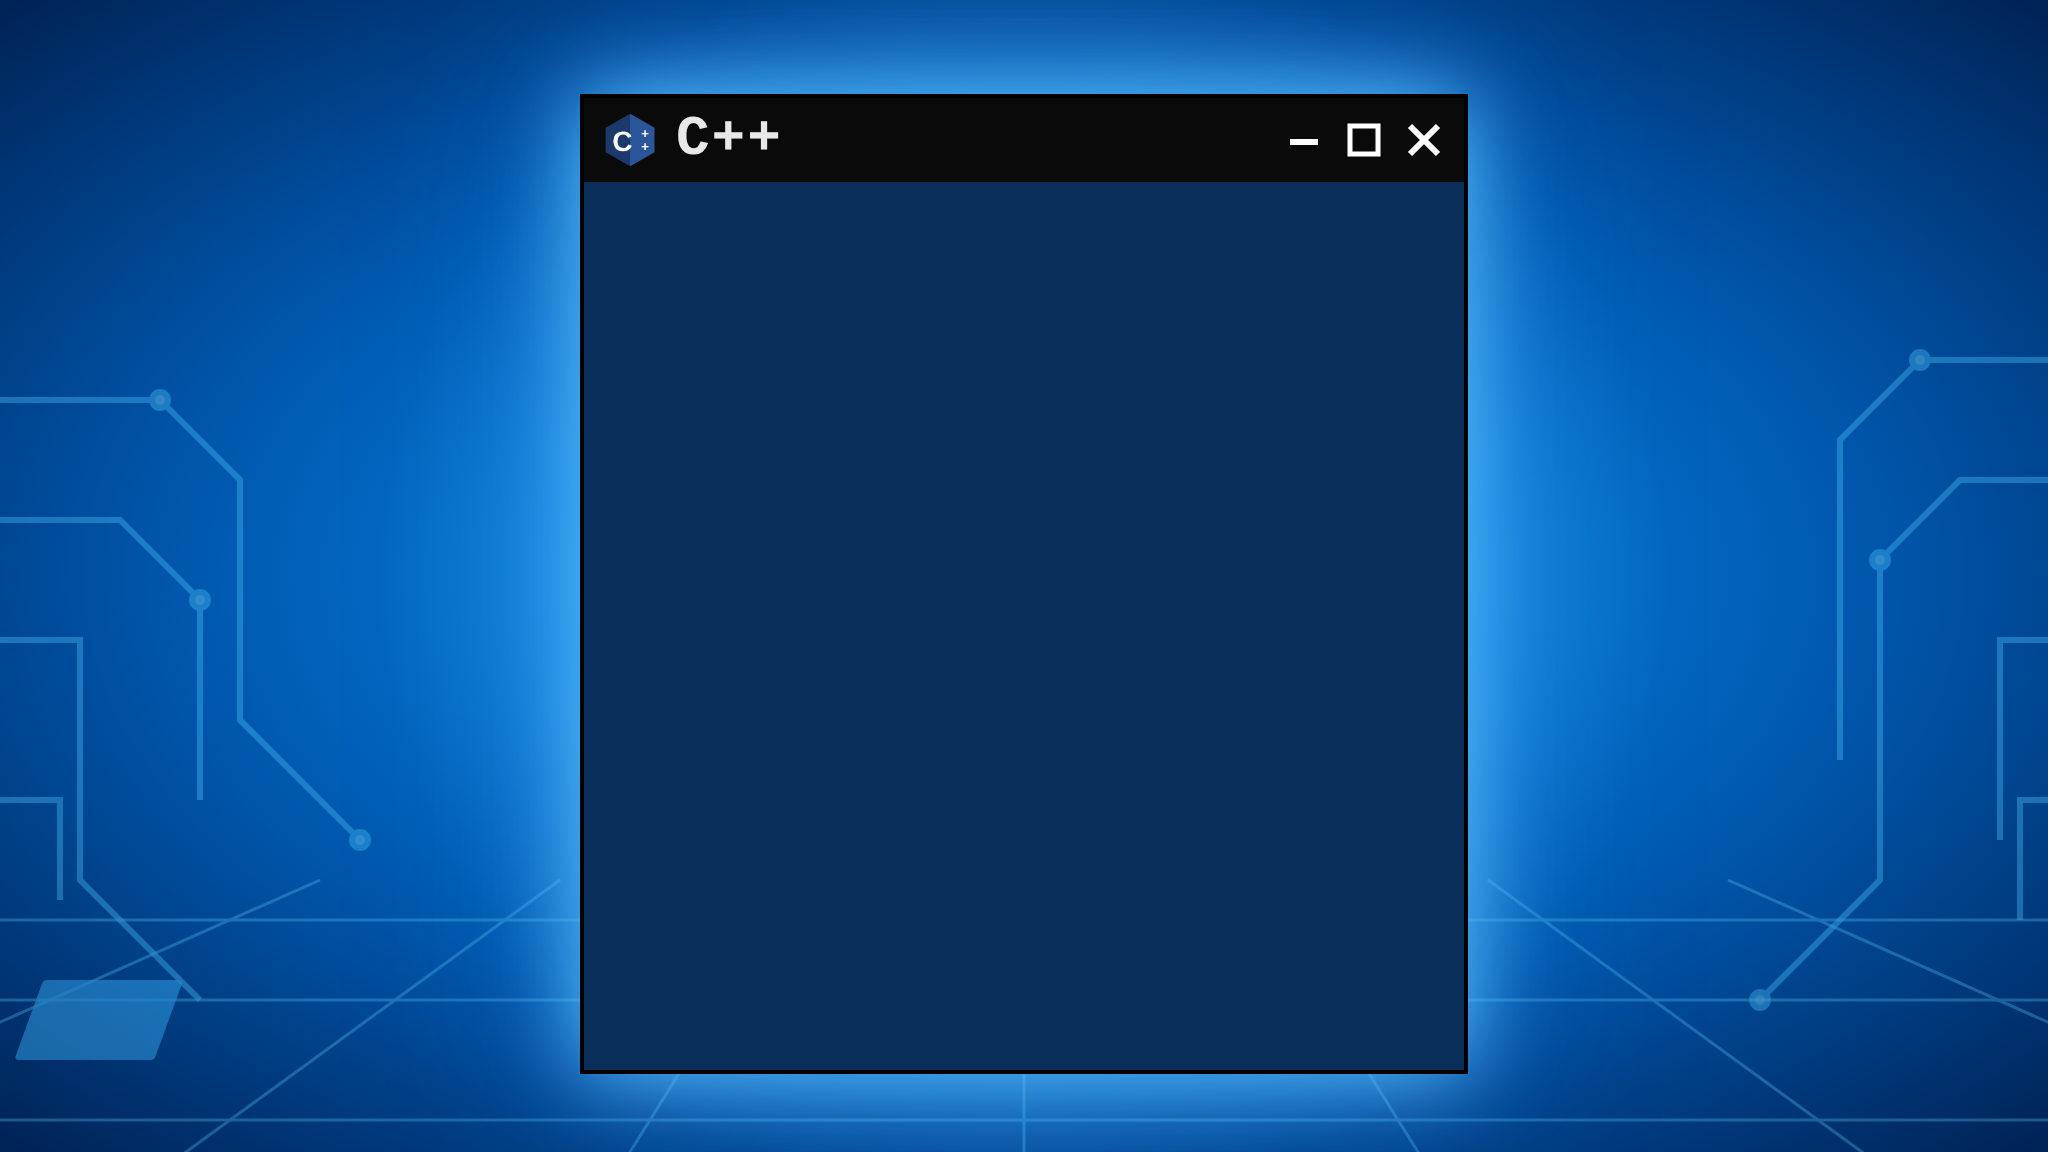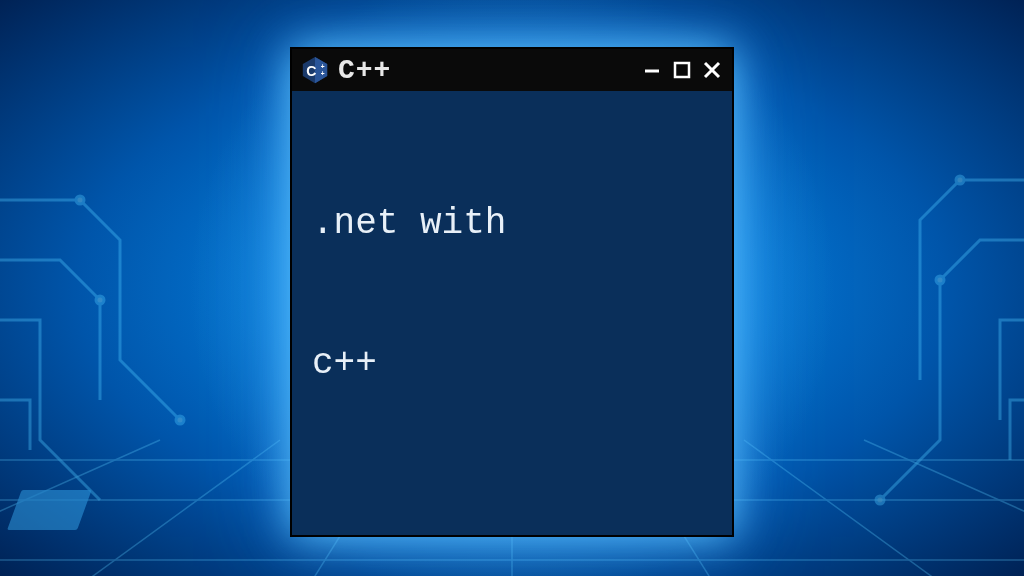--- a/index.html
+++ b/index.html
@@ -172,17 +172,13 @@
           </svg>
       </span>
       <span class="ctrl">
         <svg width="20" height="20" viewBox="0 0 20 20">
             <line x1="3" y1="3" x2="17" y2="17" stroke="#fff" stroke-width="3"></line>
             <line x1="17" y1="3" x2="3" y2="17" stroke="#fff" stroke-width="3"></line>
           </svg>
       </span>
     </div>
   </div>
-  <div class="content">
-    <div>.net with</div>
-    <div>c++</div>
-  </div>
 </div>
 
 </body></html>

